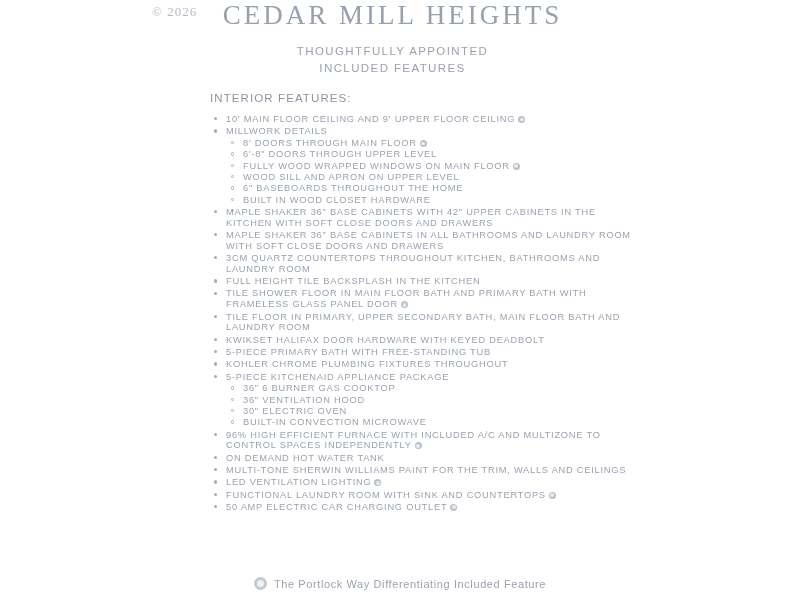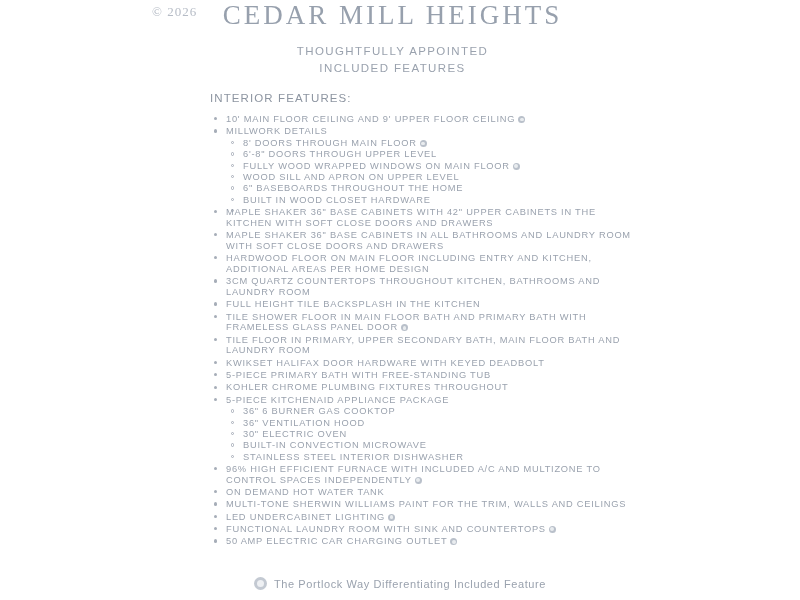--- a/index.html
+++ b/index.html
@@ -183,39 +183,37 @@
             <li><span class="obullet"></span><span>8' DOORS THROUGH MAIN FLOOR</span><span class="marker"></span></li>
             <li><span class="obullet"></span><span>6'-8" DOORS THROUGH UPPER LEVEL</span></li>
             <li><span class="obullet"></span><span>FULLY WOOD WRAPPED WINDOWS ON MAIN FLOOR</span><span class="marker"></span></li>
             <li><span class="obullet"></span><span>WOOD SILL AND APRON ON UPPER LEVEL</span></li>
             <li><span class="obullet"></span><span>6" BASEBOARDS THROUGHOUT THE HOME</span></li>
             <li><span class="obullet"></span><span>BUILT IN WOOD CLOSET HARDWARE</span></li>
             <li><span class="obullet"></span></li>
           </ul></li>
         <li><span class="bullet"></span><span>MAPLE SHAKER 36" BASE CABINETS WITH 42" UPPER CABINETS IN THE KITCHEN WITH SOFT CLOSE DOORS AND DRAWERS</span></li>
         <li><span class="bullet"></span><span>MAPLE SHAKER 36" BASE CABINETS IN ALL BATHROOMS AND LAUNDRY ROOM WITH SOFT CLOSE DOORS AND DRAWERS</span></li>
-        <li><span class="bullet"></span><span>HARDWOOD FLOOR ON MAIN FLOOR INCLUDING ENTRY AND KITCHEN, ADDITIONAL AREAS PER HOME DESIGN</span></li>
         <li><span class="bullet"></span><span>3CM QUARTZ COUNTERTOPS THROUGHOUT KITCHEN, BATHROOMS AND LAUNDRY ROOM</span></li>
         <li><span class="bullet"></span><span>FULL HEIGHT TILE BACKSPLASH IN THE KITCHEN</span></li>
         <li><span class="bullet"></span><span>TILE SHOWER FLOOR IN MAIN FLOOR BATH AND PRIMARY BATH WITH FRAMELESS GLASS PANEL DOOR</span><span class="marker"></span></li>
         <li><span class="bullet"></span><span>TILE FLOOR IN PRIMARY, UPPER SECONDARY BATH, MAIN FLOOR BATH AND LAUNDRY ROOM</span></li>
         <li><span class="bullet"></span><span>KWIKSET HALIFAX DOOR HARDWARE WITH KEYED DEADBOLT</span></li>
         <li><span class="bullet"></span><span>5-PIECE PRIMARY BATH WITH FREE-STANDING TUB</span></li>
         <li><span class="bullet"></span><span>KOHLER CHROME PLUMBING FIXTURES THROUGHOUT</span></li>
         <li><span class="bullet"></span><span>5-PIECE KITCHENAID APPLIANCE PACKAGE</span><ul class="lvl2">
             <li><span class="obullet"></span><span>36" 6 BURNER GAS COOKTOP</span></li>
             <li><span class="obullet"></span><span>36" VENTILATION HOOD</span></li>
             <li><span class="obullet"></span><span>30" ELECTRIC OVEN</span></li>
             <li><span class="obullet"></span><span>BUILT-IN CONVECTION MICROWAVE</span></li>
-            <li><span class="obullet"></span><span>STAINLESS STEEL INTERIOR DISHWASHER</span></li>
           </ul></li>
         <li><span class="bullet"></span><span>96% HIGH EFFICIENT FURNACE WITH INCLUDED A/C AND MULTIZONE TO CONTROL SPACES INDEPENDENTLY</span><span class="marker"></span></li>
         <li><span class="bullet"></span><span>ON DEMAND HOT WATER TANK</span></li>
         <li><span class="bullet"></span><span>MULTI-TONE SHERWIN WILLIAMS PAINT FOR THE TRIM, WALLS AND CEILINGS</span></li>
-        <li><span class="bullet"></span><span>LED UNDERCABINET LIGHTING</span><span class="marker"></span></li>
+        <li><span class="bullet"></span><span>LED VENTILATION LIGHTING</span><span class="marker"></span></li>
         <li><span class="bullet"></span><span>FUNCTIONAL LAUNDRY ROOM WITH SINK AND COUNTERTOPS</span><span class="marker"></span></li>
         <li><span class="bullet"></span><span>50 AMP ELECTRIC CAR CHARGING OUTLET</span><span class="marker"></span></li>
       </ul>
   </div>
 
   <div class="footer">
     <span class="fmark"></span><span>The Portlock Way Differentiating Included Feature</span>
   </div>
 
 </div>

